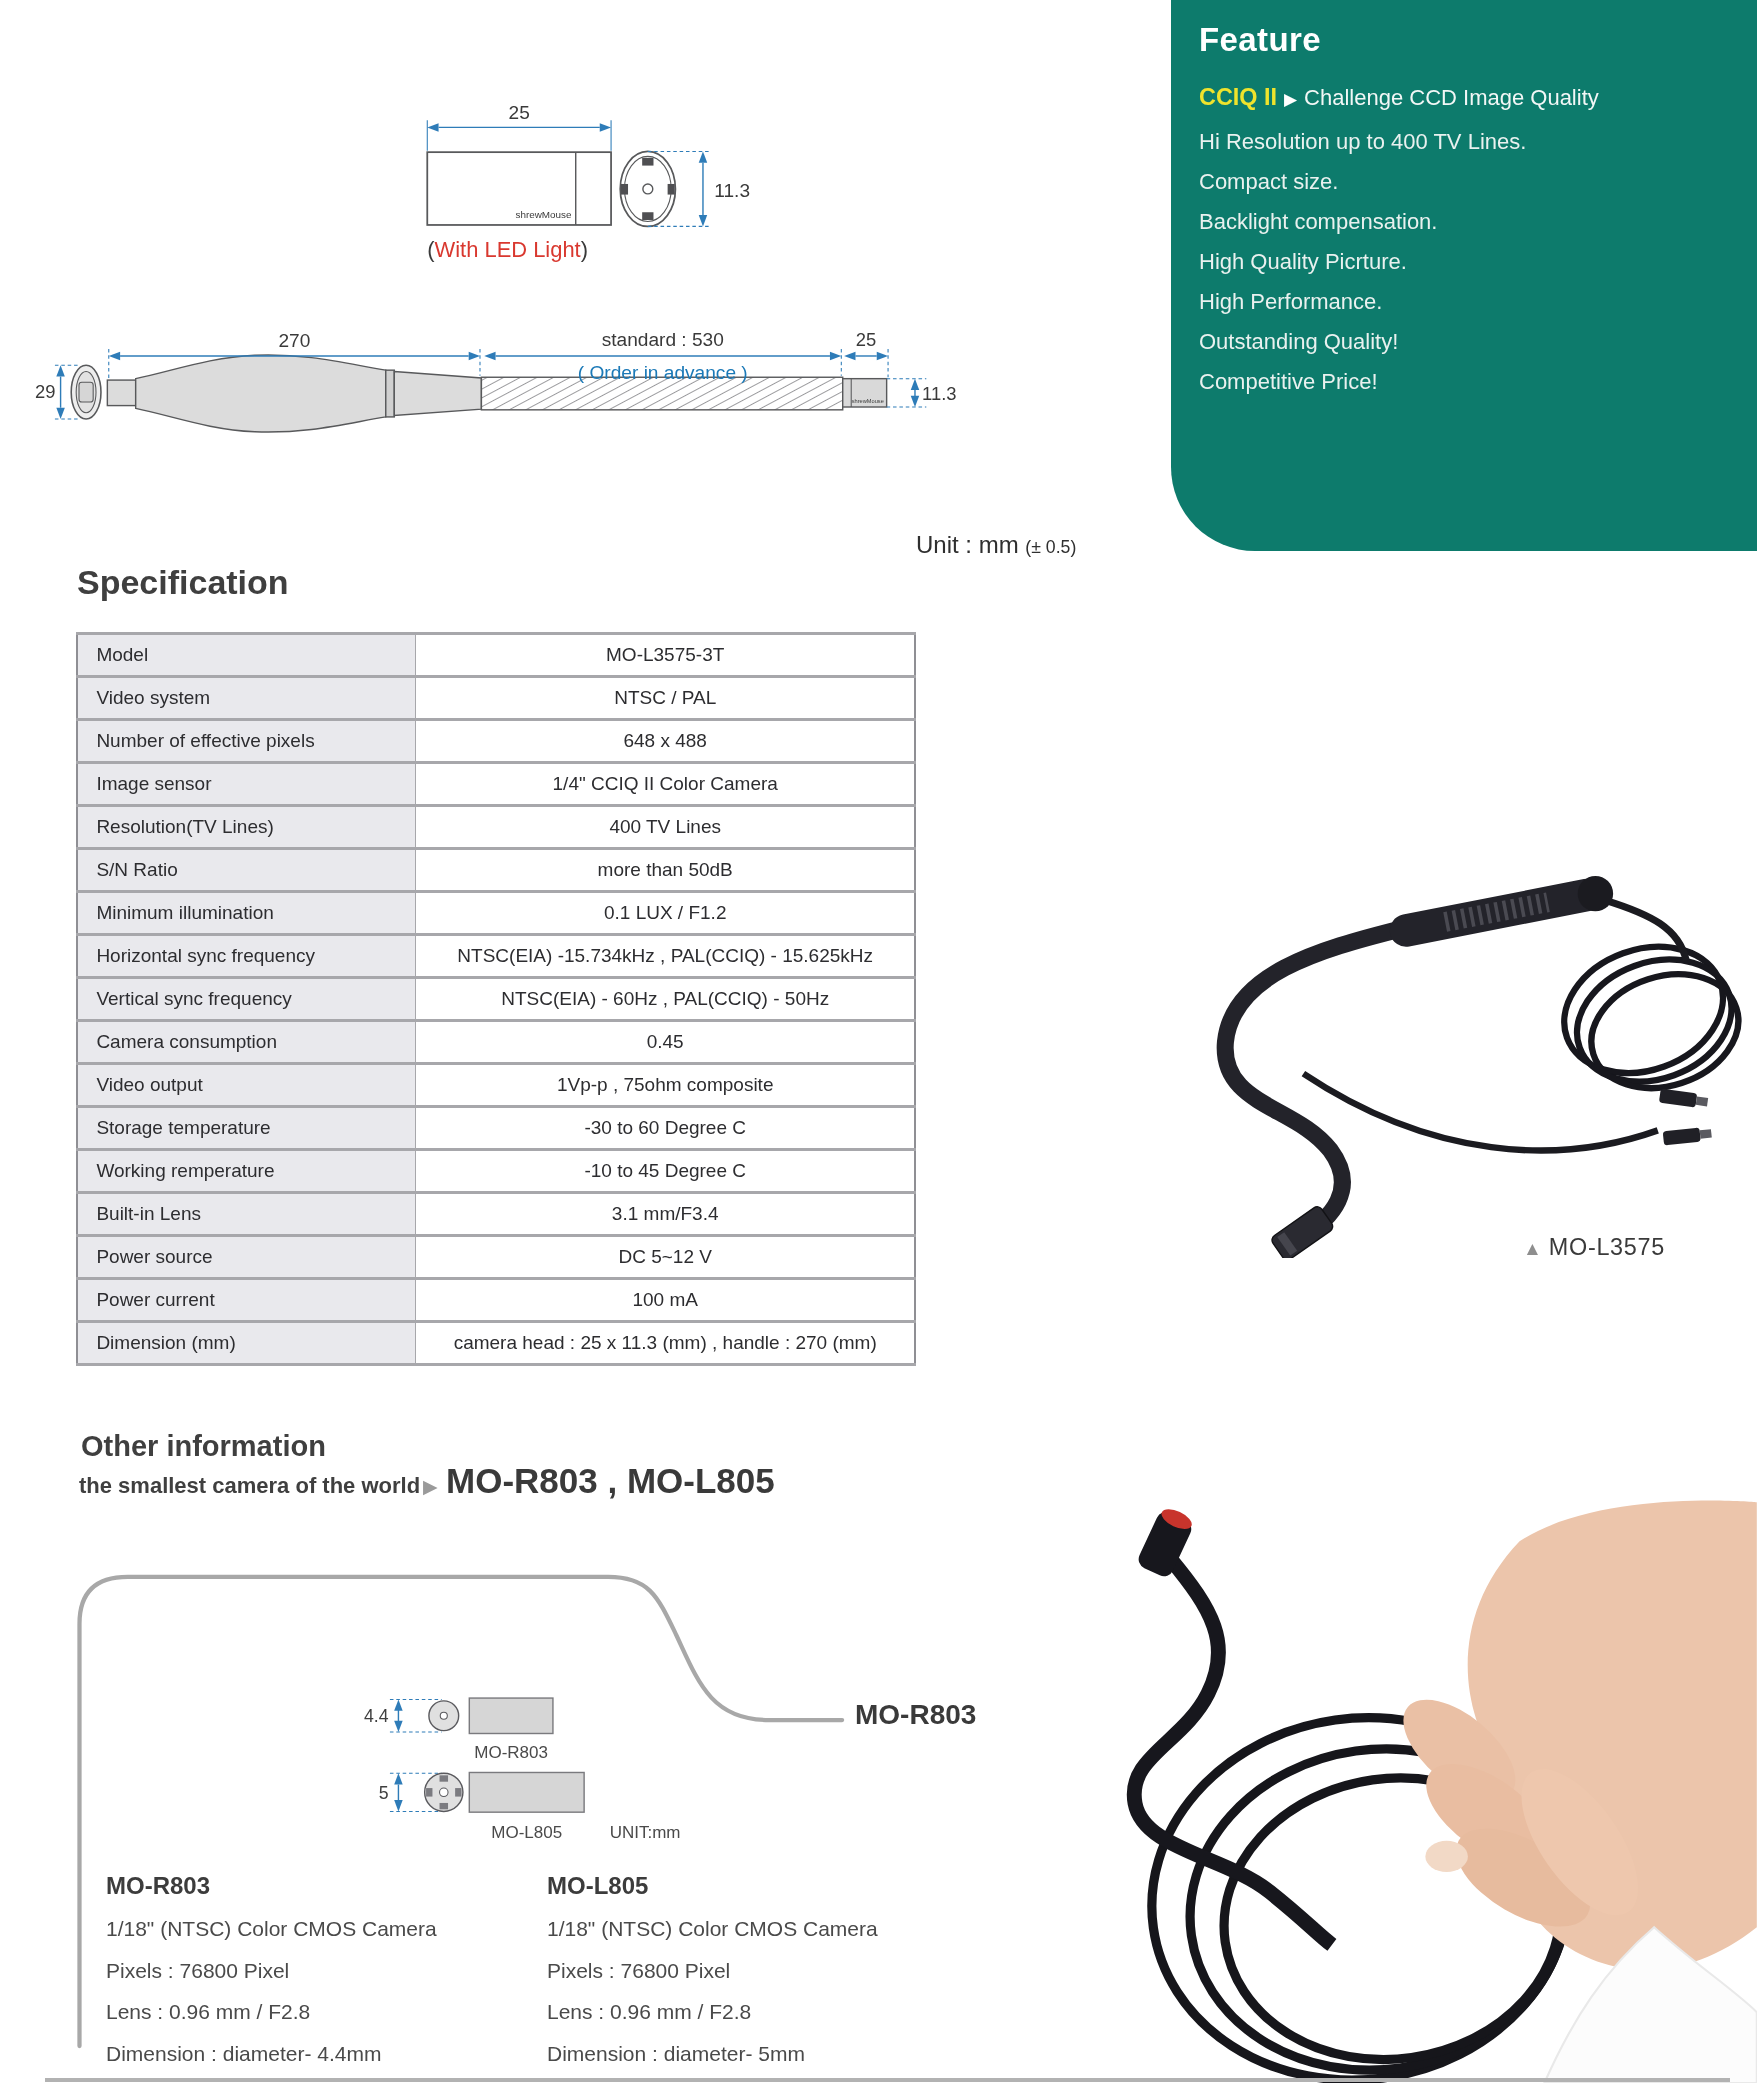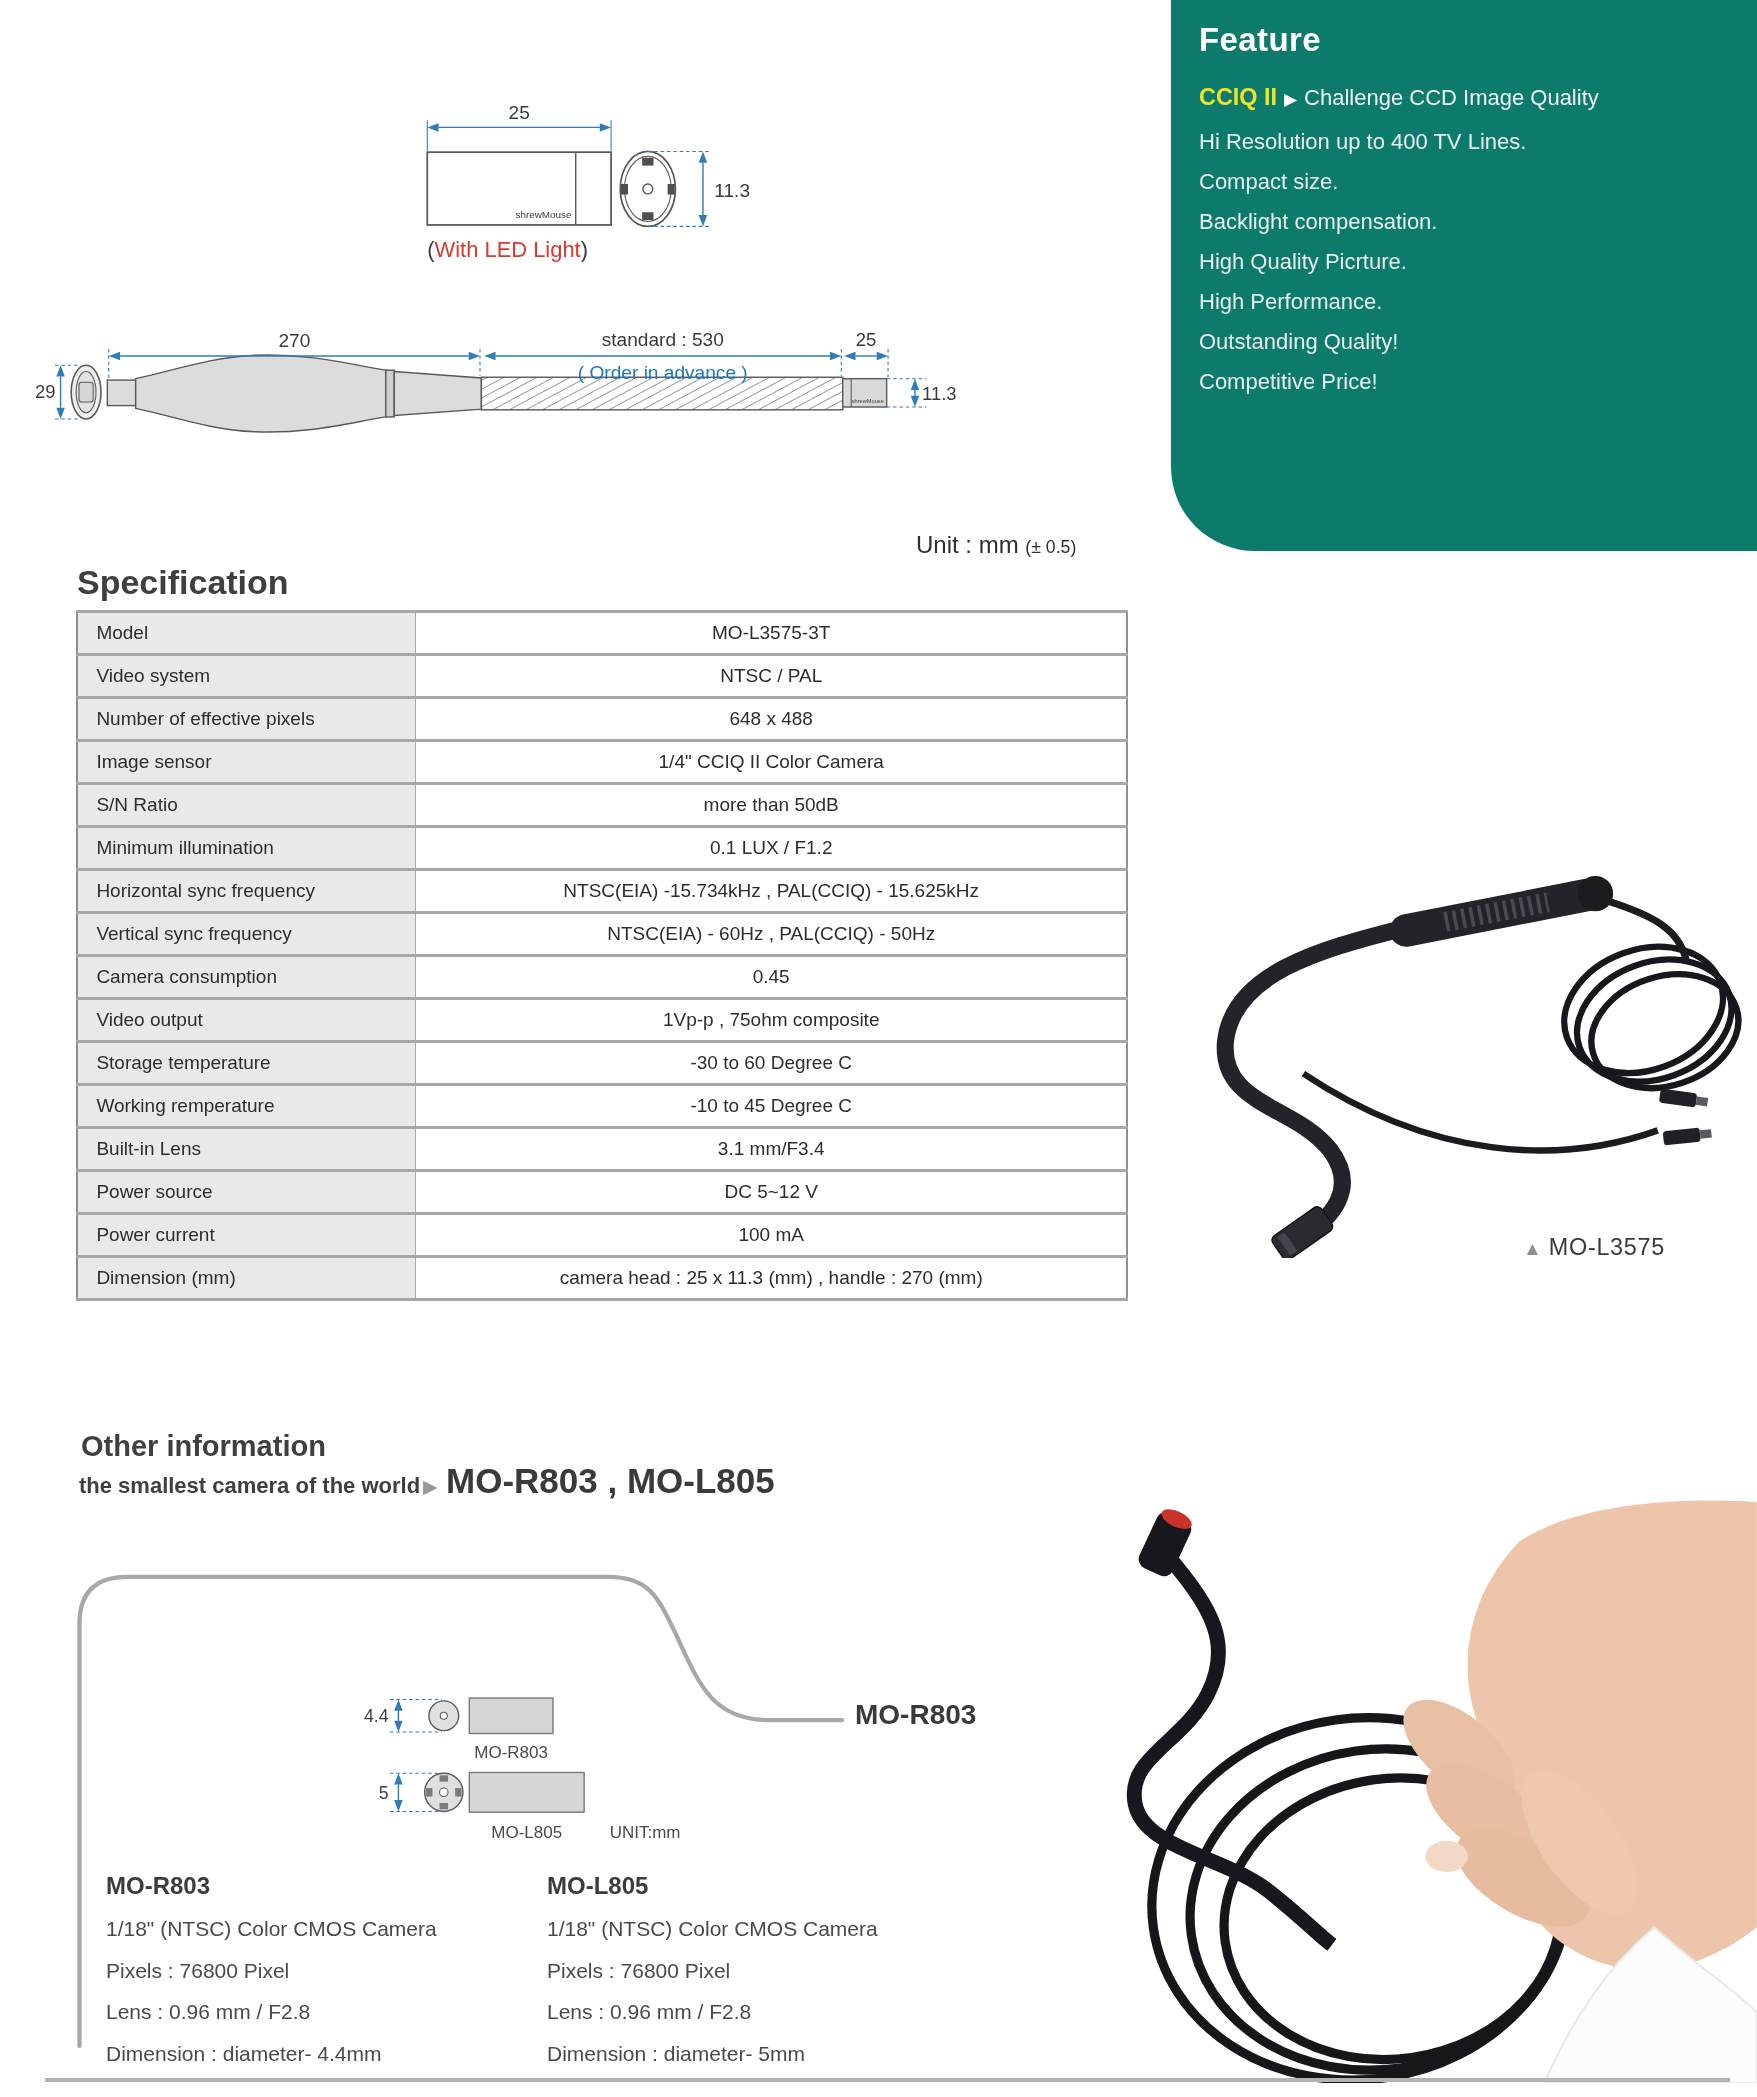--- a/index.html
+++ b/index.html
@@ -30,21 +30,21 @@
   .unit-note .tol{font-size:17.7px;}
   .h-spec{left:77px;top:563px;margin:0;font-size:34px;font-weight:bold;color:#3f3f3f;}
   .h-other{left:77px;top:1426px;margin:4px;font-size:29px;font-weight:bold;color:#3f3f3f;}
   .other-sub{left:79px;top:1461px;display:flex;align-items:baseline;white-space:nowrap;}
   .other-sub .small{font-size:22px;font-weight:bold;color:#3f3f3f;}
   .other-sub .tri{font-size:19px;color:#9a9a9a;margin:0 8.5px 0 2.8px;}
   .other-sub .big{font-size:35px;font-weight:bold;color:#3a3a3a;}
 
   
   .spec{
-    left:76px;top:610px;width:1052px;
+    left:76px;top:632px;width:840px;
     border-collapse:collapse;table-layout:fixed;
     border:2.1px solid #8f8f94;
   }
   .spec td{
     height:40px;
     border-top:3.5px solid #a7a7ab;border-bottom:3.5px solid #a7a7ab;
     border-left:1.4px solid #a7a7ab;border-right:1.4px solid #a7a7ab;
     font-size:19px;color:#2d2d30;padding:0;
   }
   .spec td.l{background:#e9e9ed;padding-left:18.4px;width:319px;}
@@ -189,20 +189,24 @@
       </tr>
   <tr>
         <td class="l">Number of  effective pixels</td>
         <td class="v">648 x 488</td>
       </tr>
   <tr>
         <td class="l">Image sensor</td>
         <td class="v">1/4" CCIQ II Color Camera</td>
       </tr>
   <tr>
+        <td class="l">Resolution(TV Lines)</td>
+        <td class="v">400 TV Lines</td>
+      </tr>
+  <tr>
         <td class="l">S/N Ratio</td>
         <td class="v">more than 50dB</td>
       </tr>
   <tr>
         <td class="l">Minimum illumination</td>
         <td class="v">0.1 LUX / F1.2</td>
       </tr>
   <tr>
         <td class="l">Horizontal sync frequency</td>
         <td class="v">NTSC(EIA) -15.734kHz , PAL(CCIQ) - 15.625kHz</td>

